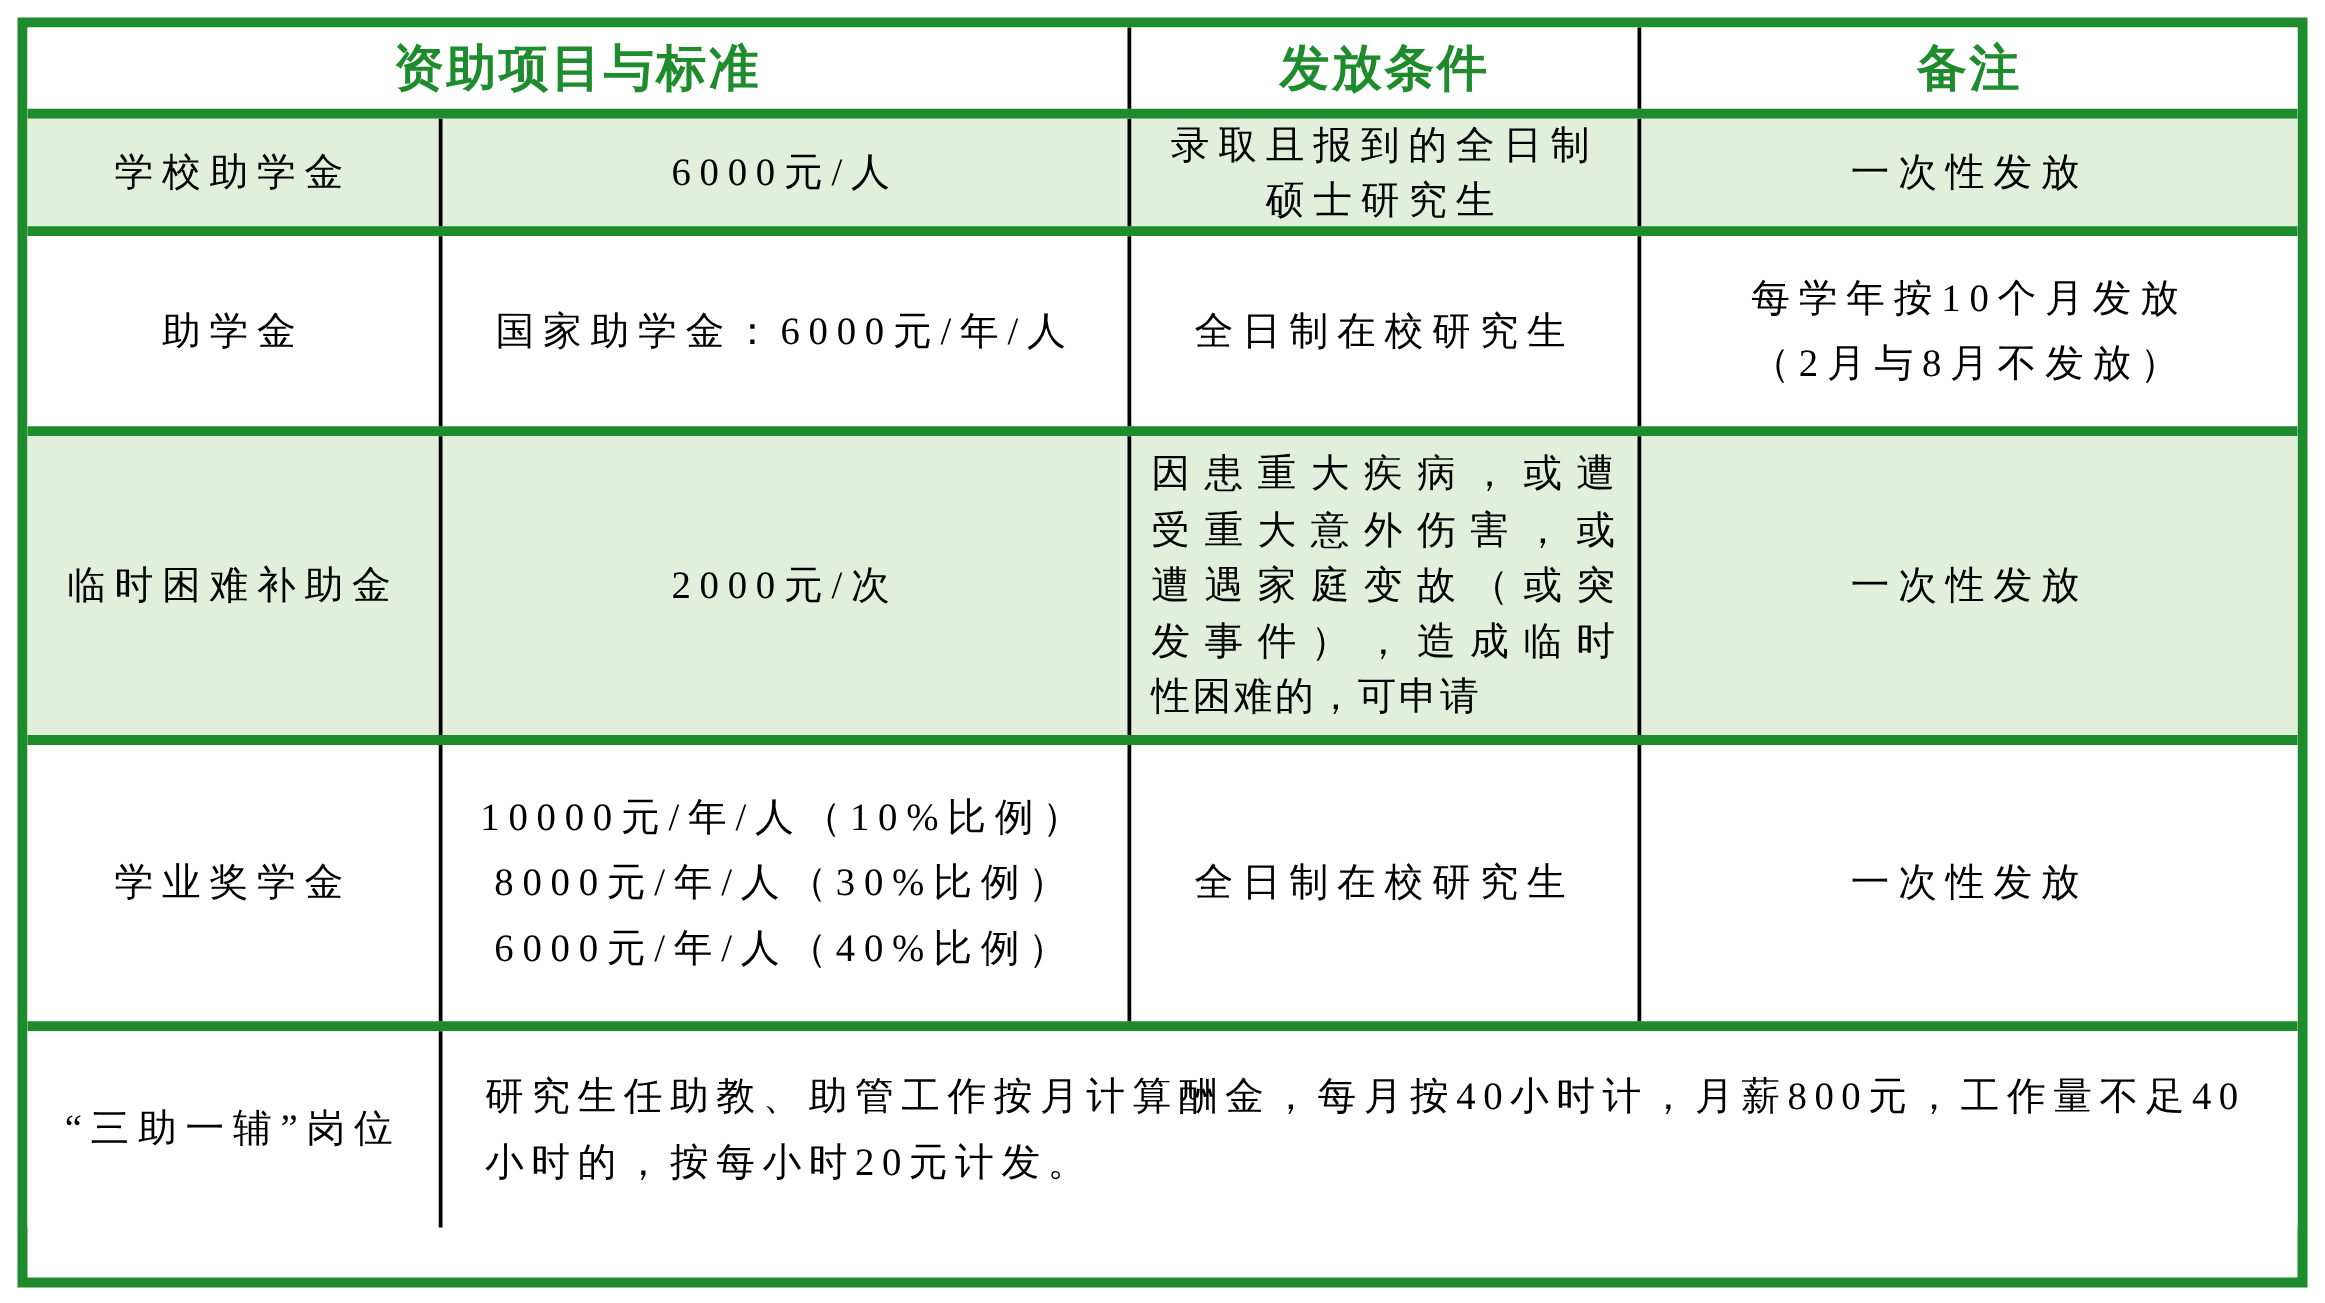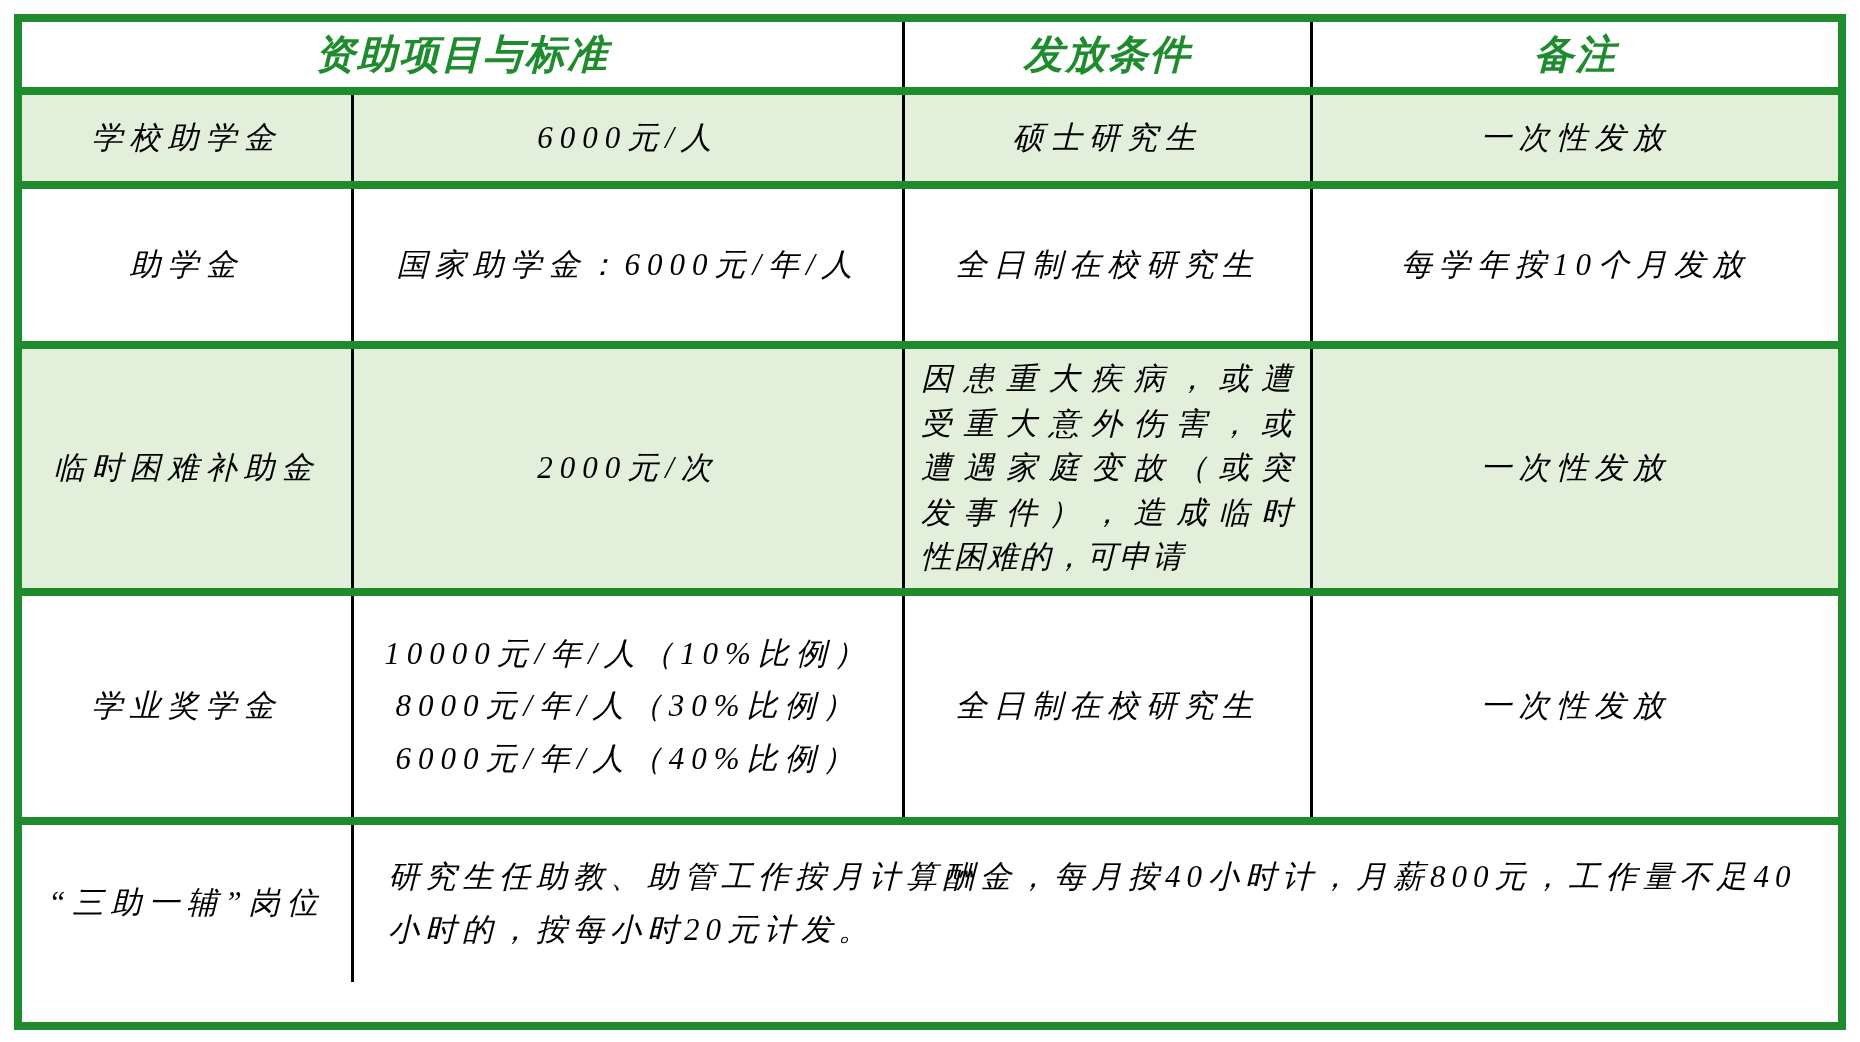--- a/index.html
+++ b/index.html
@@ -11,21 +11,20 @@
   }
   *{margin:0;padding:0;box-sizing:border-box;}
   html,body{width:1860px;height:1042px;background:#ffffff;overflow:hidden;}
   body{font-family:"Liberation Serif","DejaVu Serif",serif;color:var(--body-text);}
 
   .grant-table{
     position:absolute;left:14px;top:14px;
     width:1832px;height:1016px;
     border:8px solid var(--border-green);
     background:var(--row-fill-white);
-    font-style:italic;
   }
   .trow{
     display:grid;
     grid-template-columns:329px 551px 408px 528px;
     border-bottom:8px solid var(--border-green);
   }
   .trow:last-child{border-bottom:none;}
   .h-header{height:73px;}
   .h-r1{height:94px;}
   .h-r2{height:160px;}
@@ -90,39 +89,41 @@
   </div>
 
   <div class="trow h-r1 fill-green">
     <div class="cell">
       <div>学校助学金</div>
     </div>
     <div class="cell bl">
         <div>6000元/人</div>
       </div>
     <div class="cell bl">
+        <div>录取且报到的全日制</div>
         <div>硕士研究生</div>
       </div>
     <div class="cell bl">
         <div>一次性发放</div>
       </div>
   </div>
 
   <div class="trow h-r2 fill-white">
     <div class="cell">
       <div>助学金</div>
     </div>
     <div class="cell bl loose">
         <div>国家助学金：6000元/年/人</div>
       </div>
     <div class="cell bl">
         <div>全日制在校研究生</div>
       </div>
     <div class="cell bl loose">
         <div>每学年按10个月发放</div>
+        <div>（2月与8月不发放）</div>
       </div>
   </div>
 
   <div class="trow h-r3 fill-green">
     <div class="cell">
       <div>临时困难补助金</div>
     </div>
     <div class="cell bl">
         <div>2000元/次</div>
       </div>

